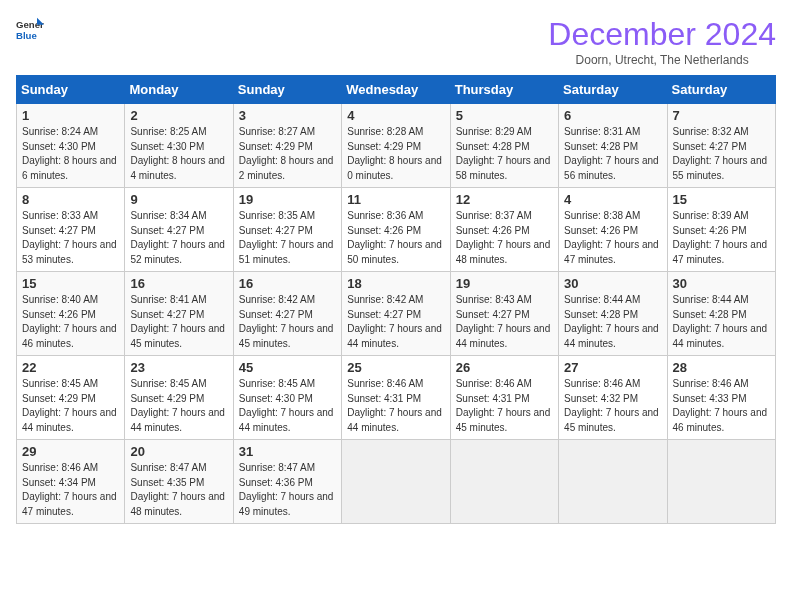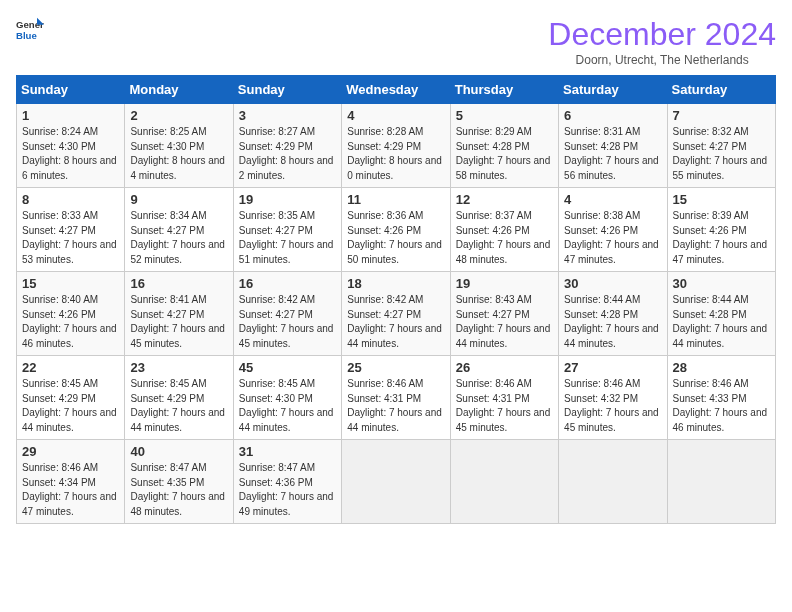--- a/index.html
+++ b/index.html
@@ -228,21 +228,21 @@
         <span class="day-num">28</span>
         <span class="day-info">Sunrise: 8:46 AM<br>Sunset: 4:33 PM<br>Daylight: 7 hours and 46 minutes.</span>
       </td>
       </tr>
       <tr>
         <td>
         <span class="day-num">29</span>
         <span class="day-info">Sunrise: 8:46 AM<br>Sunset: 4:34 PM<br>Daylight: 7 hours and 47 minutes.</span>
       </td>
         <td>
-        <span class="day-num">40</span>
+        <span class="day-num">20</span>
         <span class="day-info">Sunrise: 8:47 AM<br>Sunset: 4:35 PM<br>Daylight: 7 hours and 48 minutes.</span>
       </td>
         <td>
         <span class="day-num">31</span>
         <span class="day-info">Sunrise: 8:47 AM<br>Sunset: 4:36 PM<br>Daylight: 7 hours and 49 minutes.</span>
       </td>
         <td class="empty"></td>
         <td class="empty"></td>
         <td class="empty"></td>
         <td class="empty"></td>

